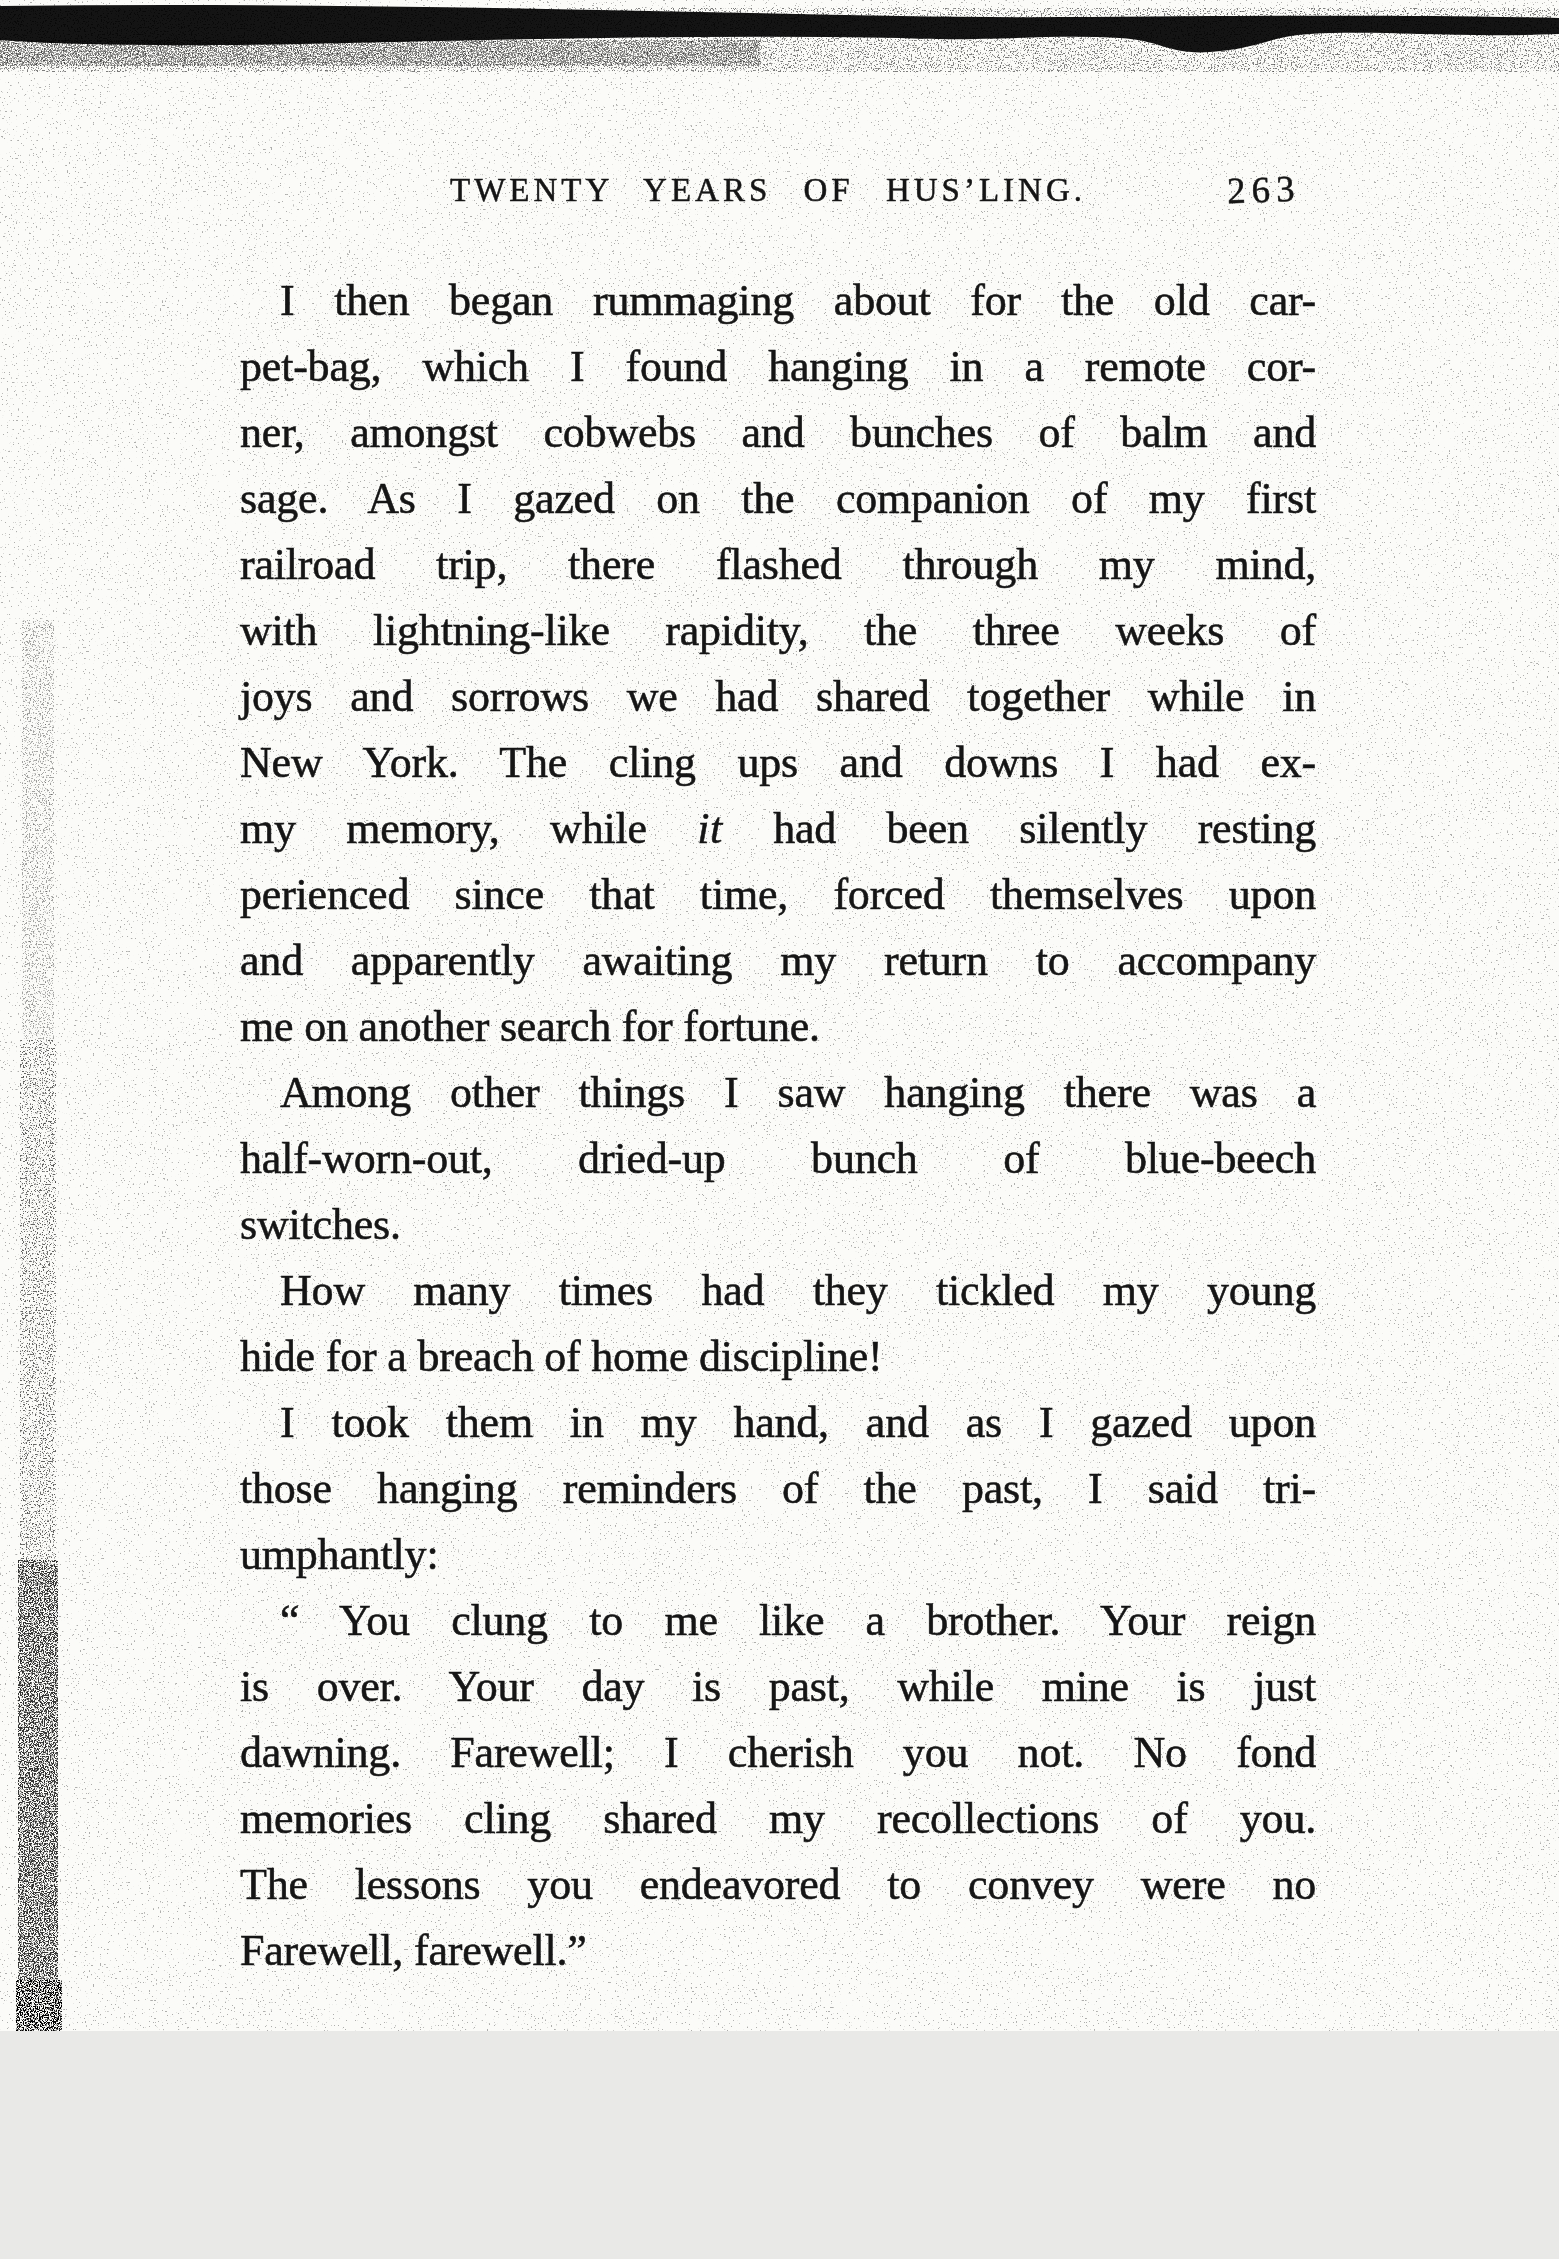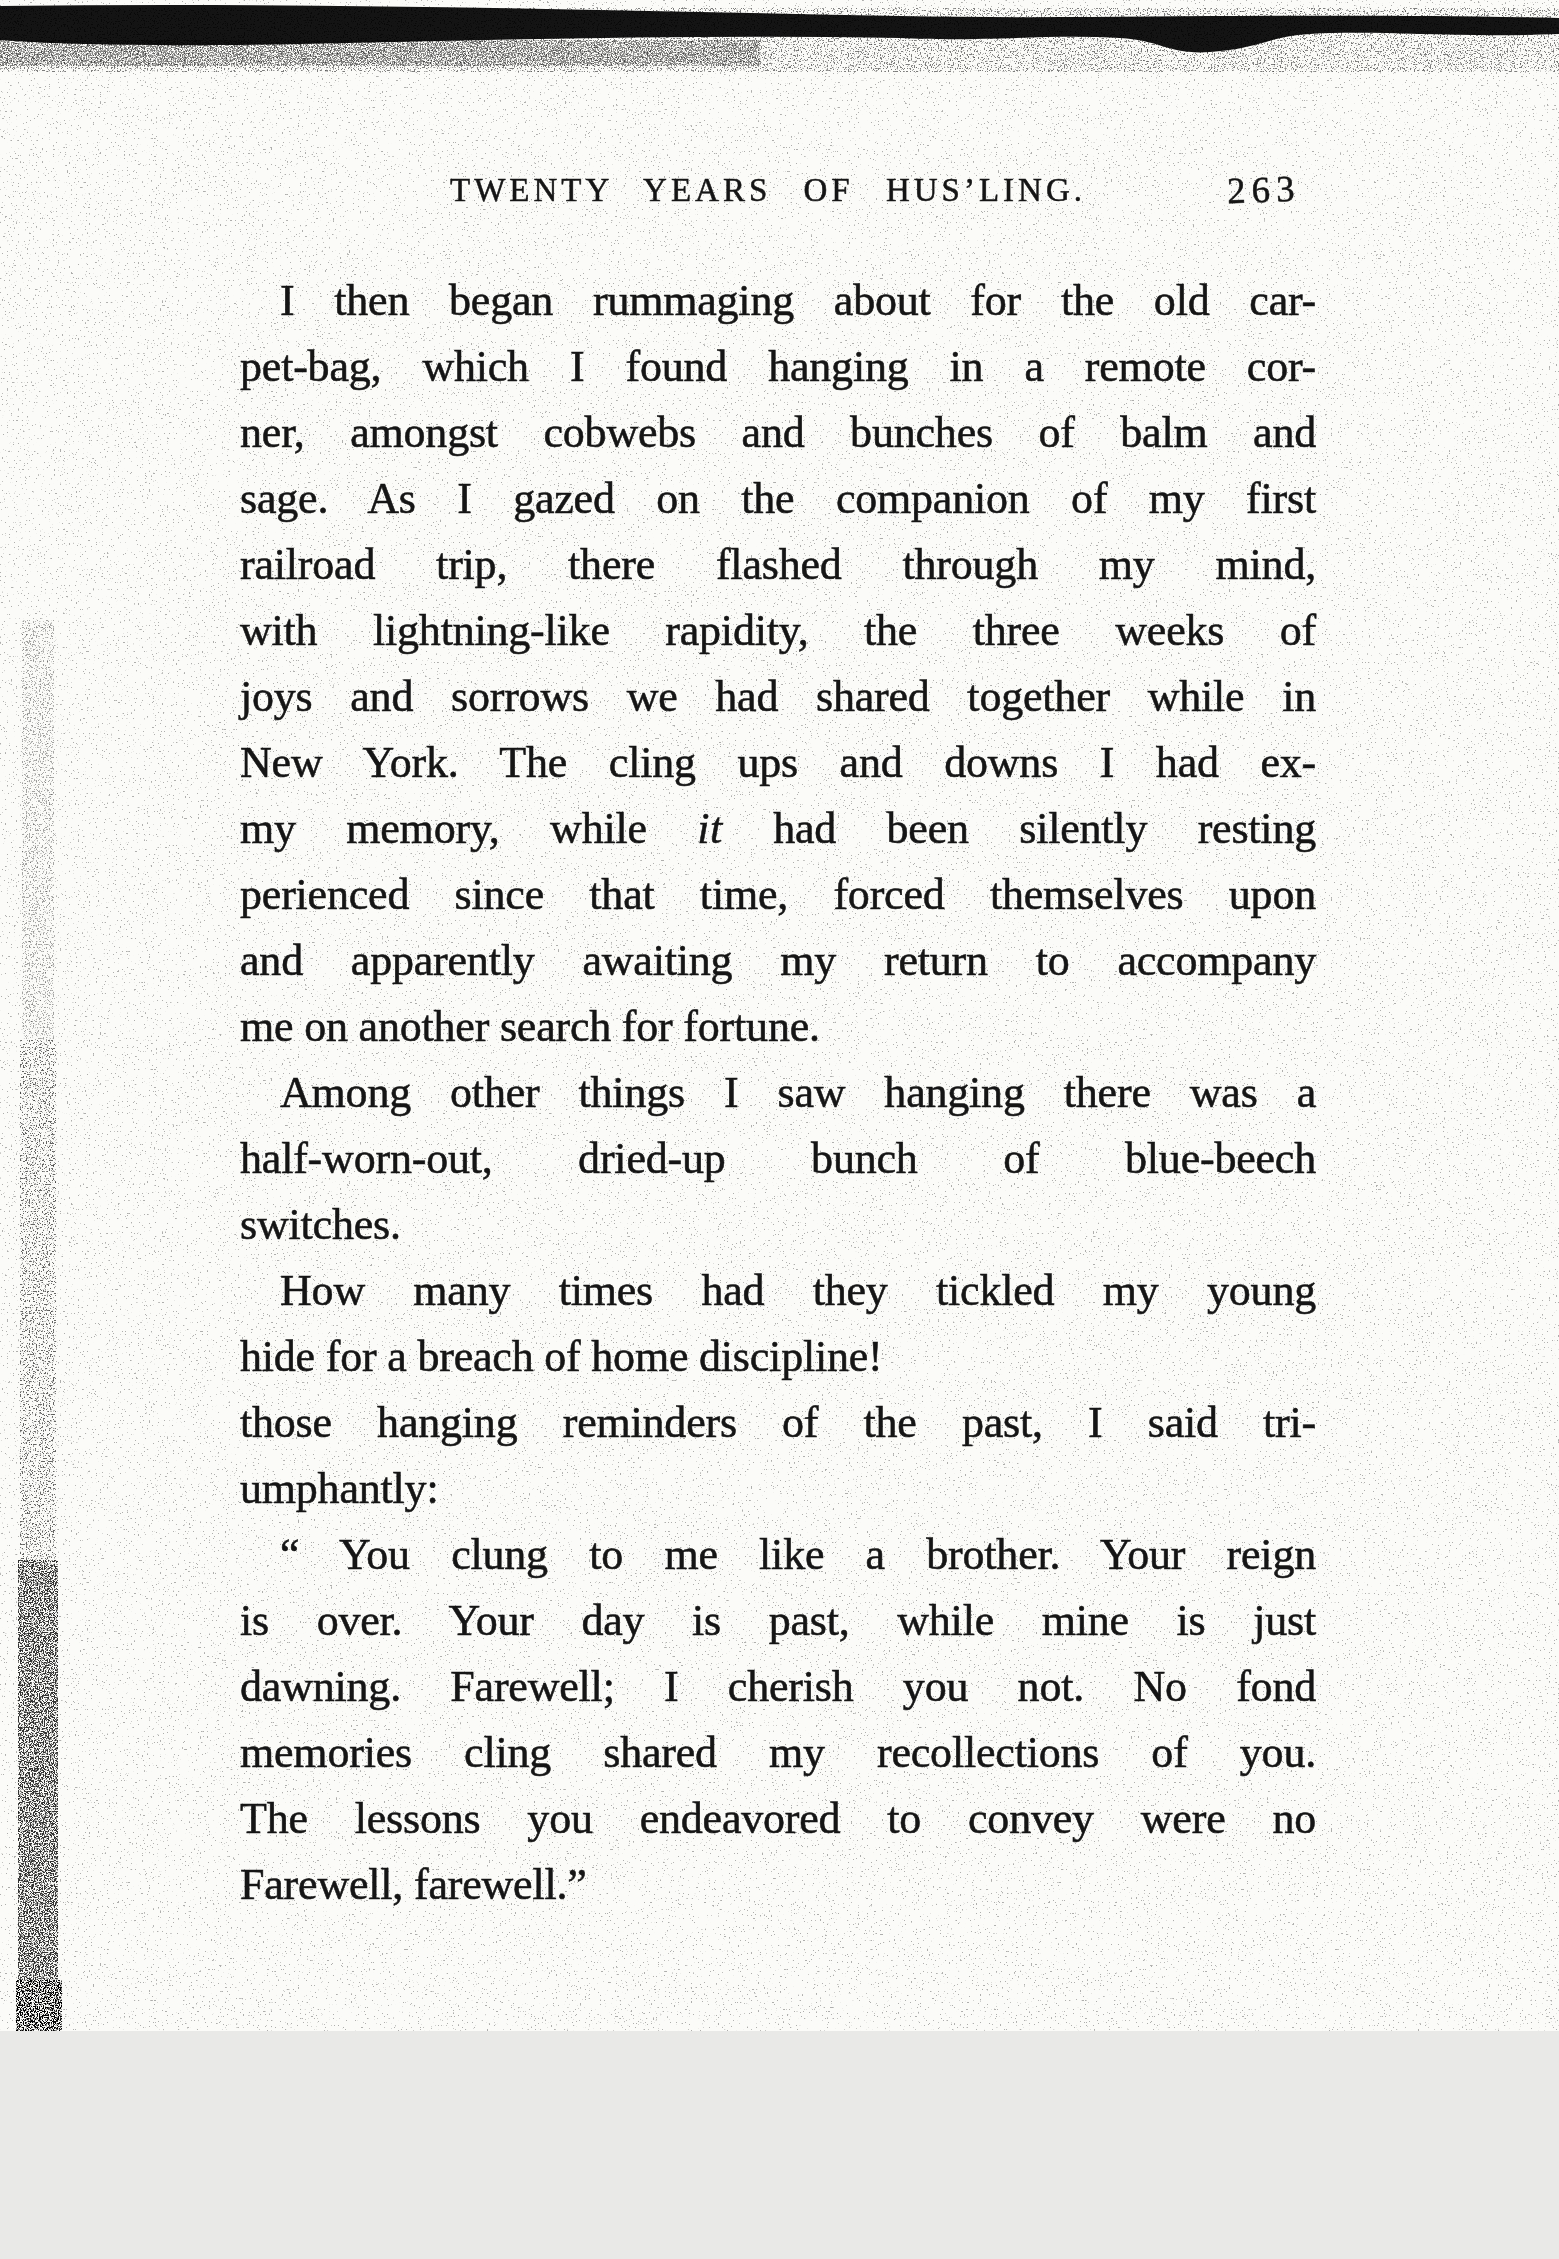--- a/index.html
+++ b/index.html
@@ -123,20 +123,21 @@
       <div class="paragraph">
         <div class="line first">Among other things I saw hanging there was a</div>
         <div class="line">half-worn-out, dried-up bunch of blue-beech</div>
         <div class="line last">switches.</div>
       </div>
       <div class="paragraph">
         <div class="line first">How many times had they tickled my young</div>
         <div class="line last">hide for a breach of home discipline!</div>
       </div>
       <div class="paragraph">
+        <div class="line first">I took them in my hand, and as I gazed upon</div>
         <div class="line">those hanging reminders of the past, I said tri-</div>
         <div class="line last">umphantly:</div>
       </div>
       <div class="paragraph">
         <div class="line first">“ You clung to me like a brother. Your reign</div>
         <div class="line">is over. Your day is past, while mine is just</div>
         <div class="line">dawning. Farewell; I cherish you not. No fond</div>
         <div class="line">memories cling shared my recollections of you.</div>
         <div class="line">The lessons you endeavored to convey were no</div>
         <div class="line last">Farewell, farewell.”</div>

